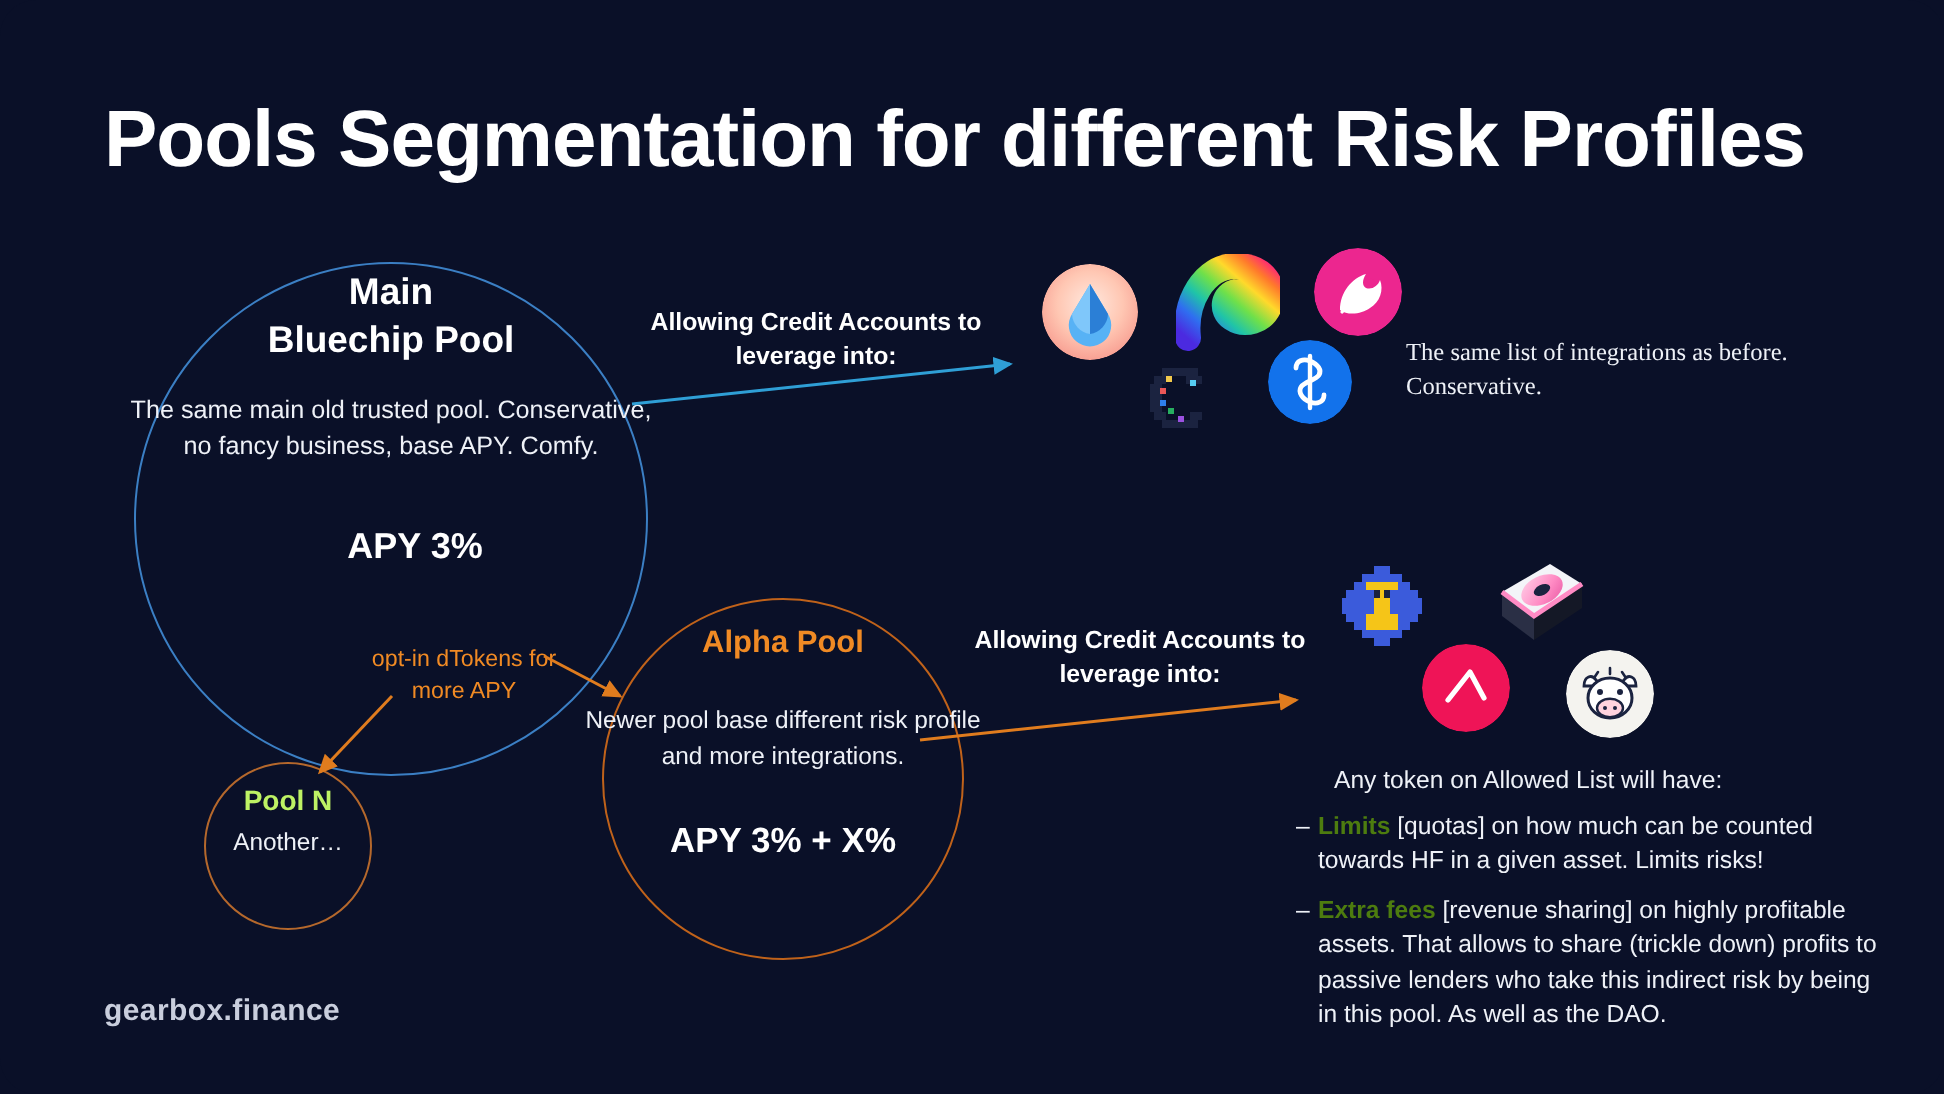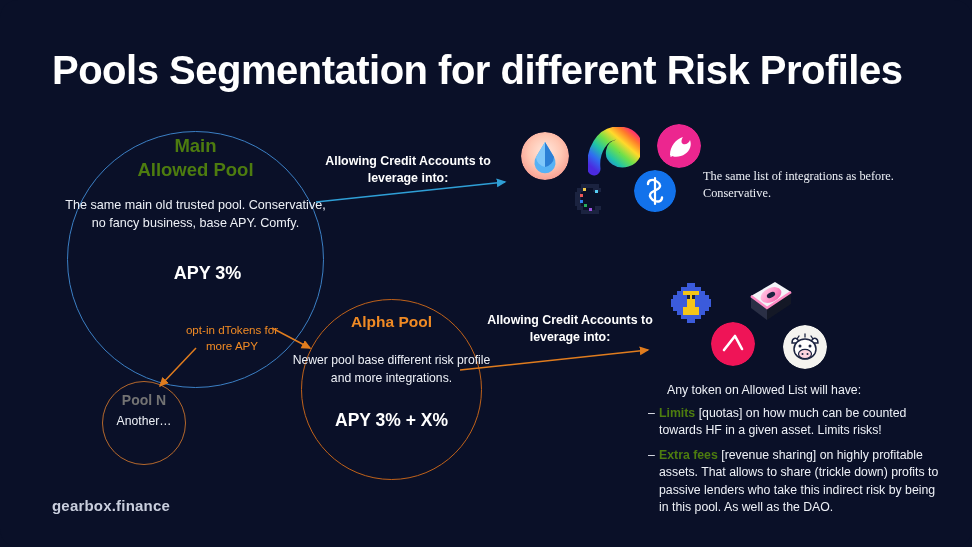--- a/index.html
+++ b/index.html
@@ -61,21 +61,21 @@
     border-color: #b5682c;
   }
 
   
   .block { position: absolute; text-align: center; }
 
   #main-pool-heading {
     left: 67px; top: 134px; width: 257px;
     font-size: 18.5px; font-weight: bold;
     line-height: 1.32;
-    color: #4d7c0f;
+    color: #ffffff;
   }
   #main-pool-desc {
     left: 57px; top: 196px; width: 277px;
     font-size: 12.6px; line-height: 1.46;
     color: #eef1f7;
   }
   #main-pool-apy {
     left: 79px; top: 263px; width: 257px;
     font-size: 18px; font-weight: bold;
     color: #ffffff;
@@ -93,21 +93,21 @@
   }
   #alpha-pool-apy {
     left: 301px; top: 410px; width: 181px;
     font-size: 17.5px; font-weight: bold;
     color: #ffffff;
   }
 
   #pool-n-heading {
     left: 102px; top: 392px; width: 84px;
     font-size: 14px; font-weight: bold;
-    color: #737373;
+    color: #bef264;
   }
   #pool-n-desc {
     left: 96px; top: 414px; width: 96px;
     font-size: 12.2px;
     color: #eef1f7;
   }
 
   
   #optin-label {
     left: 174px; top: 322px; width: 116px;
@@ -185,21 +185,21 @@
 <div id="slide">
 
   <div id="title">Pools Segmentation for different Risk Profiles</div>
 
   <div class="circle" id="main-pool-circle"></div>
   <div class="circle" id="alpha-pool-circle"></div>
   <div class="circle" id="pool-n-circle"></div>
 
   <div class="block" id="main-pool-heading">
     <div>Main</div>
-    <div>Allowed Pool</div>
+    <div>Bluechip Pool</div>
   </div>
   <div class="block" id="main-pool-desc">The same main old trusted pool. Conservative, no fancy business, base APY. Comfy.</div>
   <div class="block" id="main-pool-apy">APY 3%</div>
 
   <div class="block" id="alpha-pool-heading">Alpha Pool</div>
   <div class="block" id="alpha-pool-desc">Newer pool base different risk profile and more integrations.</div>
   <div class="block" id="alpha-pool-apy">APY 3% + X%</div>
 
   <div class="block" id="pool-n-heading">Pool N</div>
   <div class="block" id="pool-n-desc">Another…</div>

